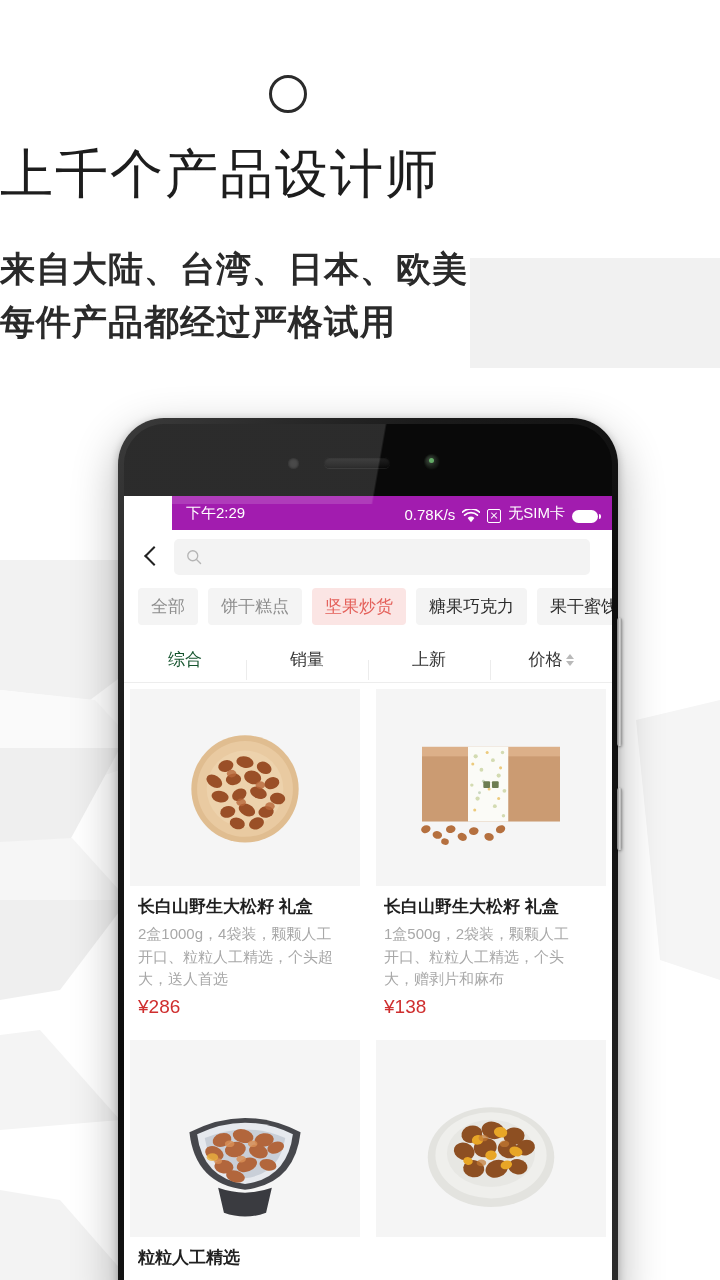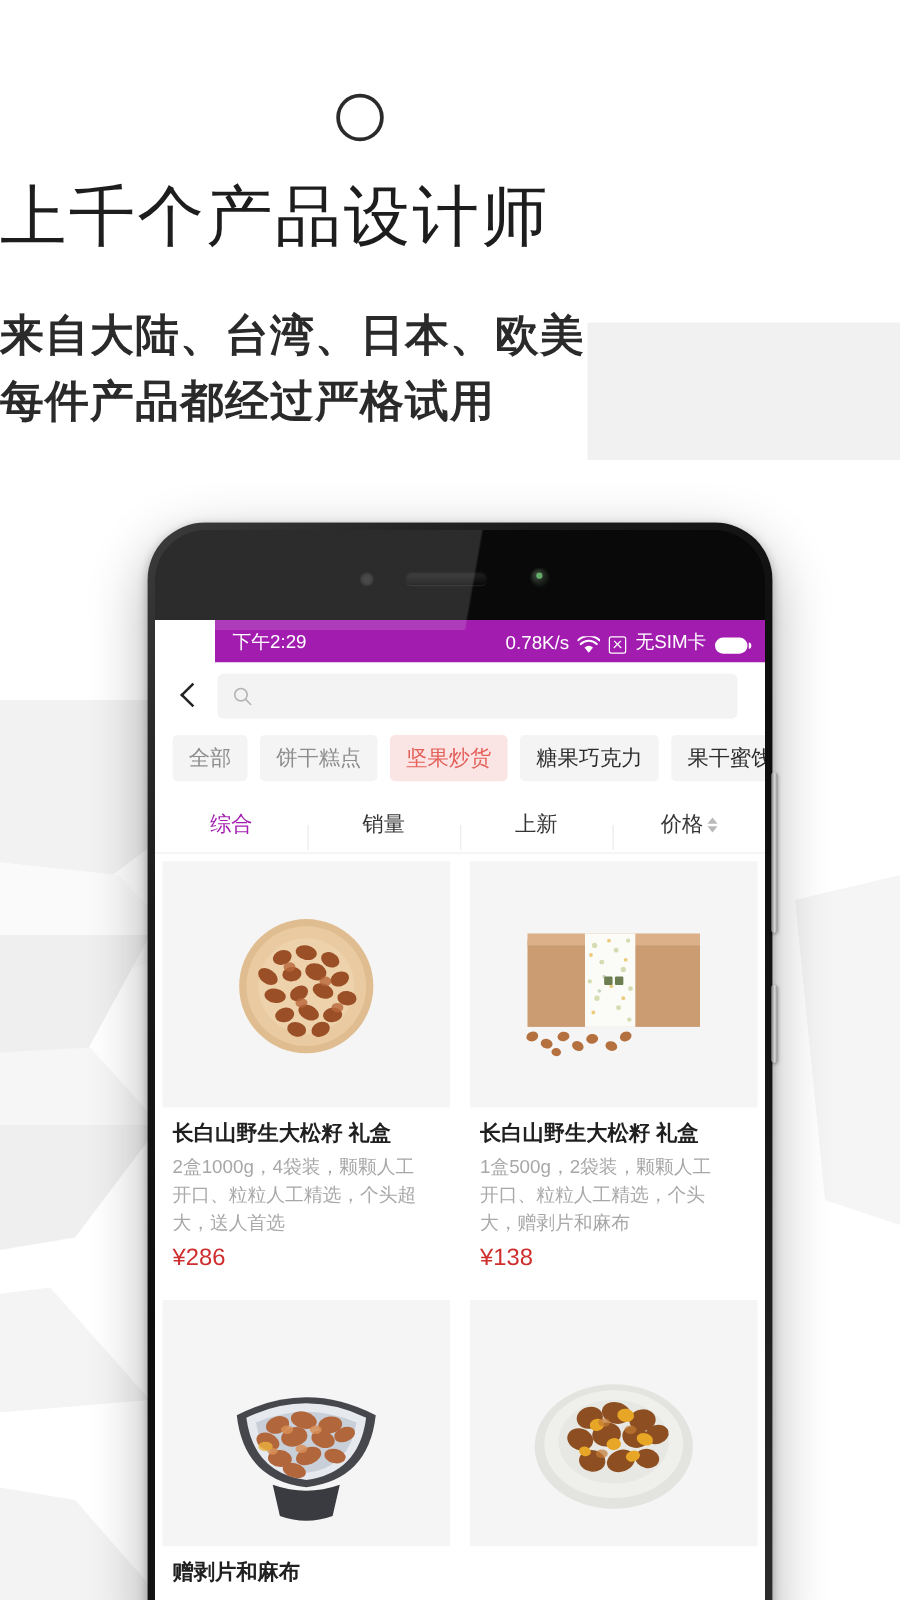--- a/index.html
+++ b/index.html
@@ -157,21 +157,21 @@
   
   .sorts {
     display:flex; align-items:center; height:46px;
     border-bottom:1px solid #ededed; background:#fff;
   }
   .sort {
     flex:1; text-align:center; font-size:17px; color:#353535;
     position:relative; cursor:pointer;
     display:flex; align-items:center; justify-content:center; gap:3px;
   }
-  .sort.active { color:#a21caf;justify-content:center; }
+  .sort.active { color:#14532d;justify-content:center; }
   .sort + .sort::before {
     content:""; position:absolute; left:0; top:12px;
     width:1px; height:20px; background:#ececec;
   }
   .arrows { display:inline-flex; flex-direction:column; gap:2px; }
   .arrow-up, .arrow-down {
     width:0; height:0; border-left:4px solid transparent; border-right:4px solid transparent;
   }
   .arrow-up { border-bottom:5px solid #b9b9b9; }
   .arrow-down { border-top:5px solid #b9b9b9; }
@@ -422,21 +422,21 @@
                 <g fill="#d98f55" opacity=".85">
                   <ellipse cx="104" cy="104" rx="5" ry="3.5"></ellipse>
                   <ellipse cx="128" cy="104" rx="5" ry="3.5"></ellipse>
                   <ellipse cx="116" cy="120" rx="5" ry="3.5"></ellipse>
                   <ellipse cx="92" cy="122" rx="4" ry="3"></ellipse>
                 </g>
                 <ellipse cx="86" cy="118" rx="6" ry="4" fill="#eab13f" opacity=".8"></ellipse>
               </svg>
             </div>
             <div class="card-body">
-              <div class="card-title">赠剥片和麻布</div>
+              <div class="card-title">粒粒人工精选</div>
             </div>
           </div>
 
           <div class="card">
             <div class="card-img">
               <svg viewBox="0 0 240 197">
                 <rect width="240" height="197" fill="#f5f5f5"></rect>
                 <ellipse cx="120" cy="118" rx="66" ry="52" fill="#e3e3df"></ellipse>
                 <ellipse cx="120" cy="116" rx="58" ry="45" fill="#efefec"></ellipse>
                 <ellipse cx="120" cy="114" rx="46" ry="35" fill="#e7e7e3"></ellipse>

